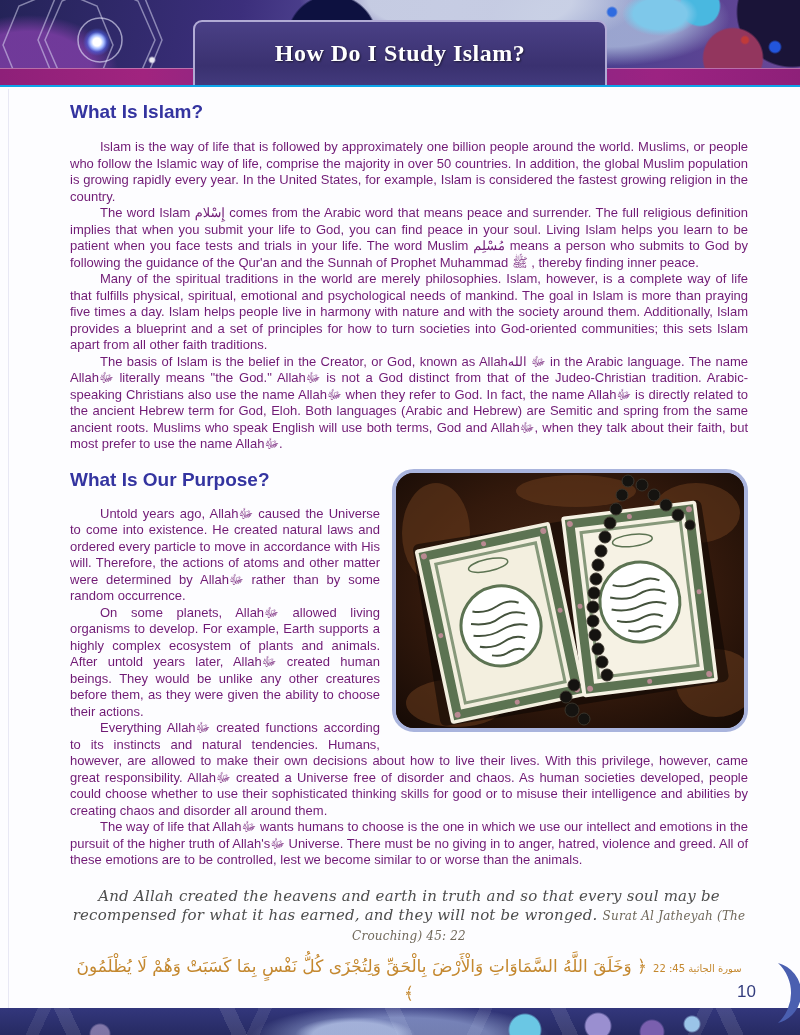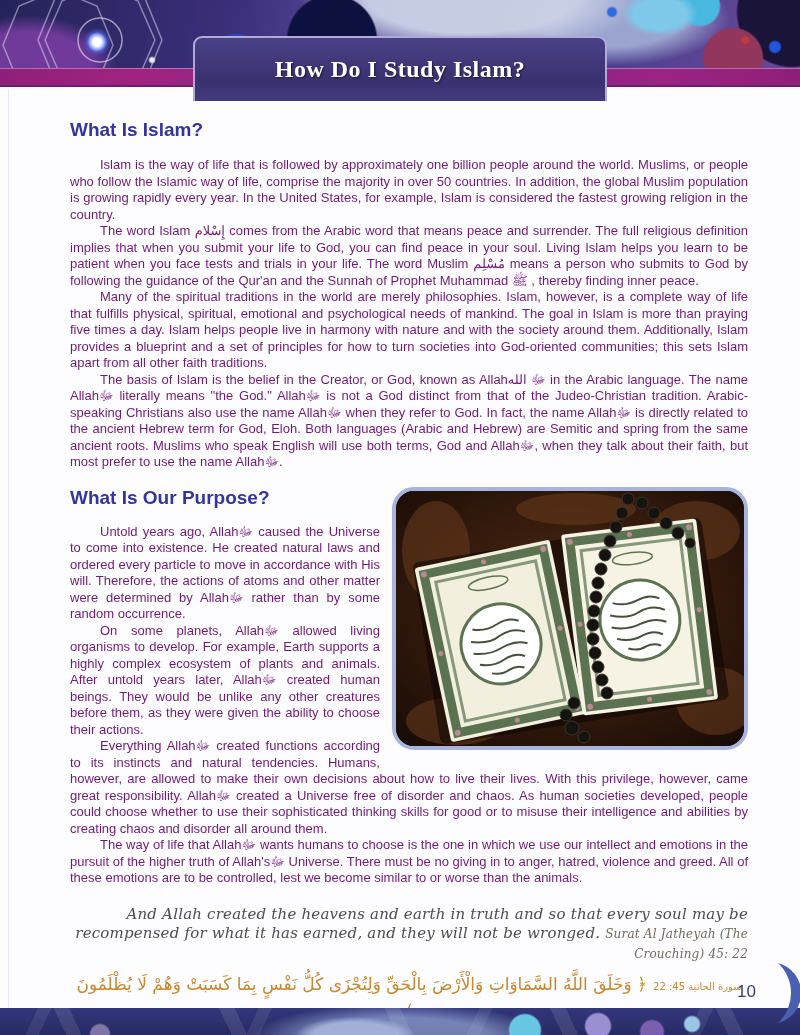--- a/index.html
+++ b/index.html
@@ -19,46 +19,46 @@
       radial-gradient(ellipse 38px 22px at 660px 14px, #7ec8ea 0 70%, transparent 100%),
       radial-gradient(circle 20px at 700px 6px, #49b8e0 0 19px, transparent 21px),
       radial-gradient(circle 30px at 733px 58px, #93365e 0 29px, transparent 31px),
       radial-gradient(circle 55px at 792px 12px, #1a1438 0 54px, transparent 56px),
       radial-gradient(ellipse 170px 55px at 470px 0px, rgba(203,210,230,.95) 0 60%, transparent 100%),
       radial-gradient(ellipse 120px 48px at 610px 18px, rgba(168,182,218,.85) 0 60%, transparent 100%),
       radial-gradient(ellipse 90px 55px at 28px 70px, rgba(120,60,160,.9) 0 70%, transparent 100%),
       linear-gradient(100deg,#242358 0%,#3c2f7c 30%,#6a5fae 55%,#4a3f8e 75%,#6a4898 100%);
   }
   .header-pattern{position:absolute;top:0;left:0;}
-  .banner{position:absolute;left:193px;top:36px;width:414px;height:65px;z-index:3;
+  .banner{position:absolute;left:193px;top:20px;width:414px;height:65px;z-index:3;
     background:linear-gradient(180deg,#4a4086,#3a3170 70%,#423a7c);
     border:2px solid rgba(205,200,235,.8);border-bottom:none;border-radius:9px 9px 0 0;
     box-sizing:border-box;display:flex;align-items:center;justify-content:center;}
   .banner-title{font-family:"Liberation Serif",serif;font-weight:bold;font-size:24px;color:#ffffff;
     letter-spacing:.5px;text-shadow:1px 1px 2px rgba(0,0,0,.55);}
   .stripe{position:absolute;top:68px;left:0;width:800px;height:17px;z-index:2;
     background:linear-gradient(90deg,#8e2079,#a1247f 18%,#6e2a88 50%,#9c2382 82%,#8e2079);
     border-top:1px solid rgba(255,255,255,.35);box-sizing:border-box;}
 
   
   .content{position:absolute;top:85px;left:0;width:800px;height:923px;box-sizing:border-box;
-    background:#fdfdff;border-top:2px solid #701a75;padding:28px 52px 0 70px;}
+    background:#fdfdff;border-top:2px solid #0ea5e9;padding:10px 52px 0 70px;}
   .content .edge-line{position:absolute;left:8px;top:2px;bottom:0;width:1px;background:#e8e8f4;}
   .section-heading{font-size:19px;font-weight:bold;color:#3434a0;margin:4px 0 16px;}
   .section-heading.second{margin-top:16px;margin-bottom:15px;}
   p.body{font-size:13px;line-height:16.5px;color:#701a75;text-align:justify;text-indent:30px;margin:0;}
 
   
   .quran-figure{float:right;width:356px;height:263px;margin:0 0 8px 12px;
     border:4px solid #a9b4dd;border-radius:22px;overflow:hidden;background:#2a160c;box-sizing:border-box;}
 
   
   .quote-block{clear:both;margin-top:18px;}
   .quote-en{font-family:"DejaVu Serif",serif;font-style:italic;font-size:15px;line-height:19px;
-    color:#4d4d4d;letter-spacing:.2px;margin:0;text-align:right;}
+    color:#4d4d4d;letter-spacing:.2px;margin:0;text-align:center;}
   .quote-cite{font-size:12px;color:#70685a;font-style:italic;}
   .quote-ar{direction:rtl;text-align:center;font-family:"DejaVu Sans",sans-serif;
     color:#c4882f;font-size:17px;line-height:24px;margin:8px 0 0;}
   .quote-ar .ref{font-size:10px;margin-left:6px;margin-top:12px;}
   p.closing{margin-top:18px;}
 
   
   .pagenum{position:absolute;right:44px;bottom:33px;font-size:17px;color:#333c7d;z-index:4;}
   .crescent{position:absolute;right:0;top:962px;z-index:3;}
   .footer{position:absolute;left:0;bottom:0;width:800px;height:27px;z-index:2;

